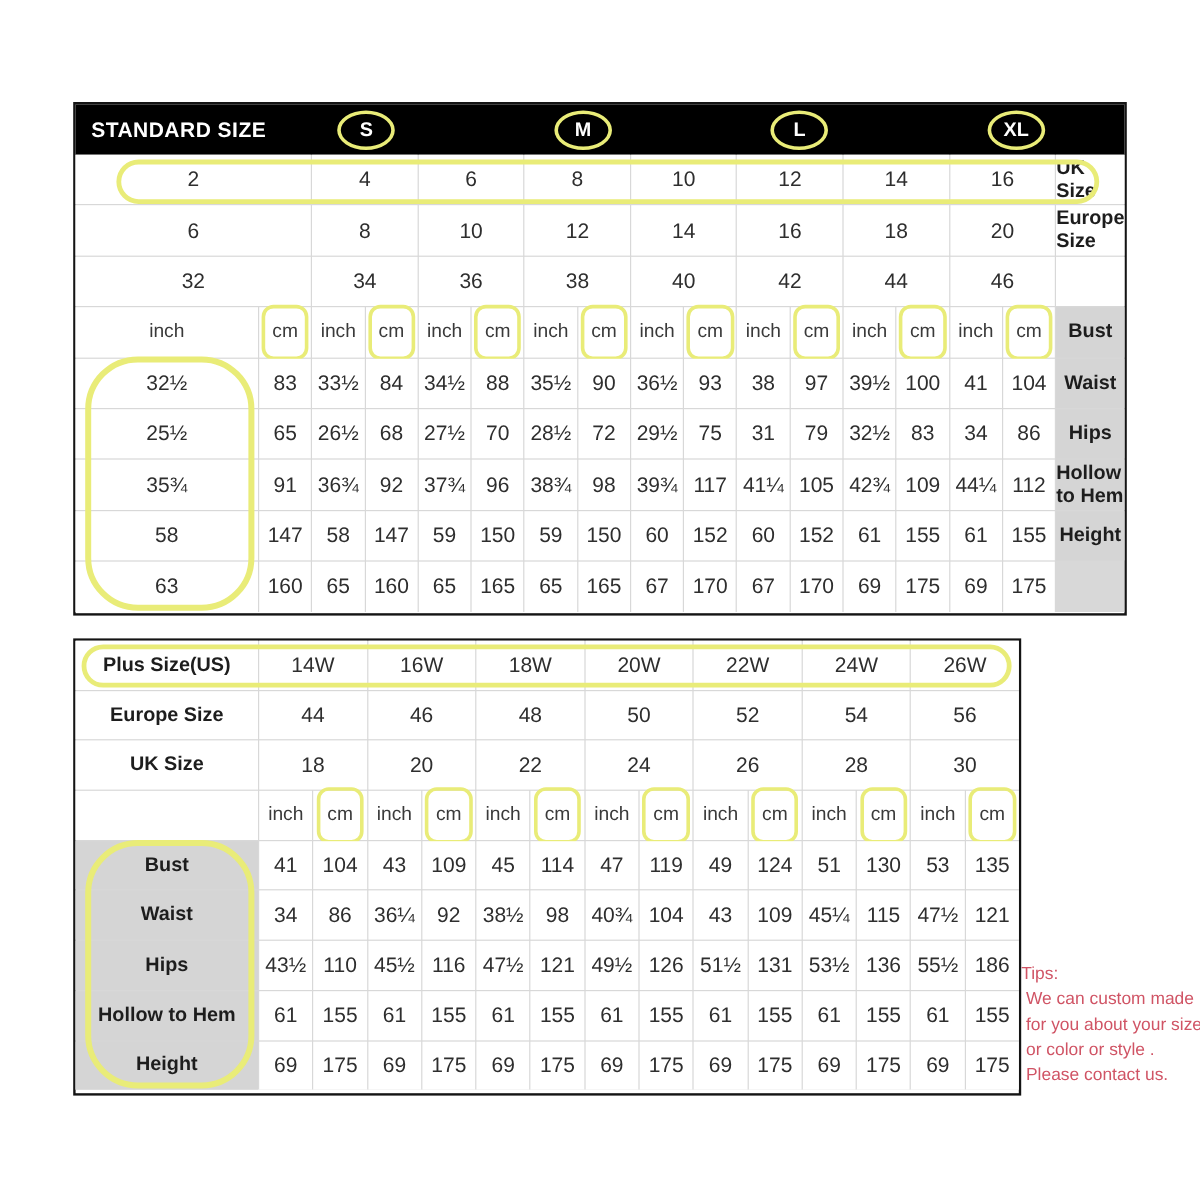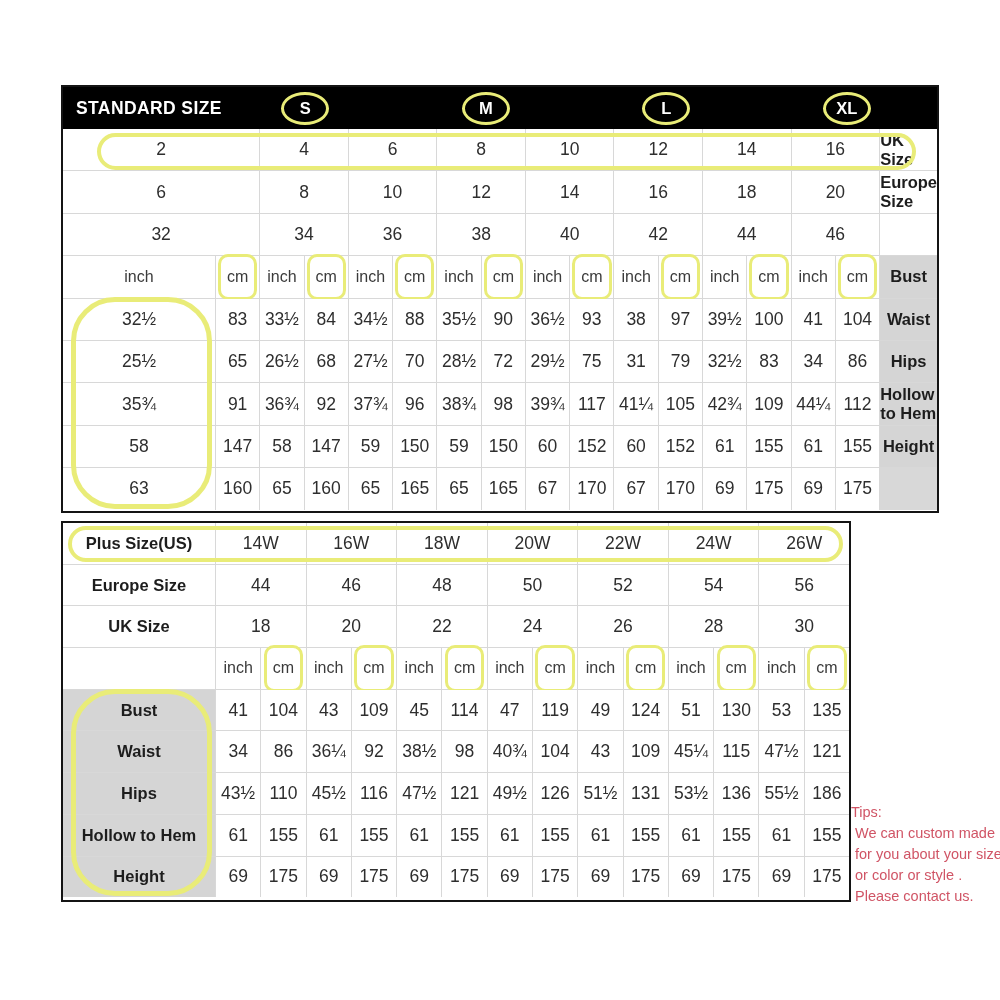--- a/index.html
+++ b/index.html
@@ -9,21 +9,21 @@
     --ink:#1d1d1d;
     --num:#2e2e2e;
     --tips:#d05465;
   }
   *{margin:0;padding:0;box-sizing:border-box;}
   body{background:#fff;font-family:"Liberation Sans","DejaVu Sans",sans-serif;}
   .canvas{position:relative;width:1000px;height:1000px;background:#ffffff;overflow:hidden;}
 
   .size-table{position:absolute;border:2px solid #141414;background:#fff;}
   #t1{left:61px;top:85px;width:878px;height:428px;}
-  #t2{left:61px;top:521px;width:790px;height:381px;}
+  #t2{left:61px;top:532px;width:790px;height:381px;}
 
   .black-header{display:grid;grid-template-columns:152px repeat(4,1fr);height:42px;background:#000;align-items:center;}
   .header-title{color:#fff;font-weight:bold;font-size:17.5px;letter-spacing:.4px;padding-left:13px;white-space:nowrap;}
   .badge-cell{display:flex;justify-content:center;align-items:center;height:100%;}
   .oval{min-width:48px;height:33px;padding:0 6px;border:3px solid var(--yellow);border-radius:50%;
         color:#fff;font-weight:bold;font-size:16.5px;display:flex;align-items:center;justify-content:center;}
 
   .grid{display:grid;gap:1px;background:var(--grid);width:100%;}
   #t1 .grid{grid-template-columns:152px repeat(16,1fr);grid-auto-rows:41.4px;}
   #t2 .grid{grid-template-columns:152px repeat(14,1fr);grid-auto-rows:40.7px;}

